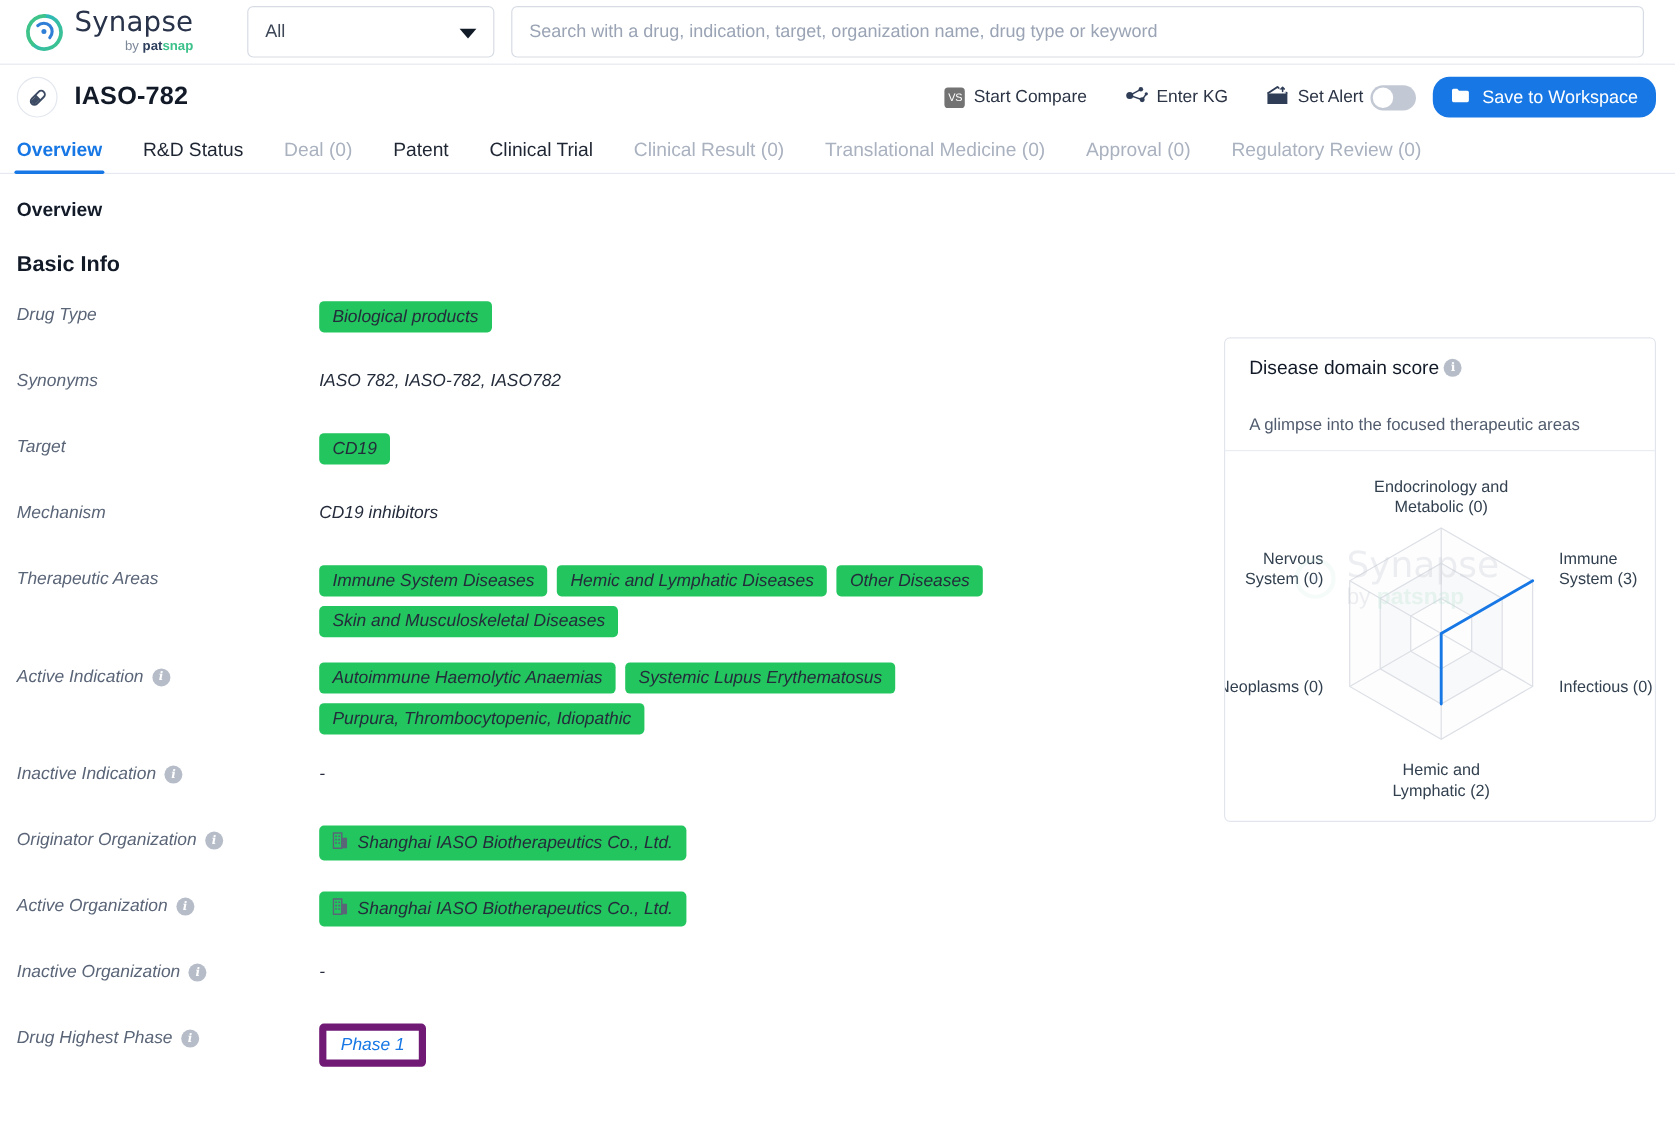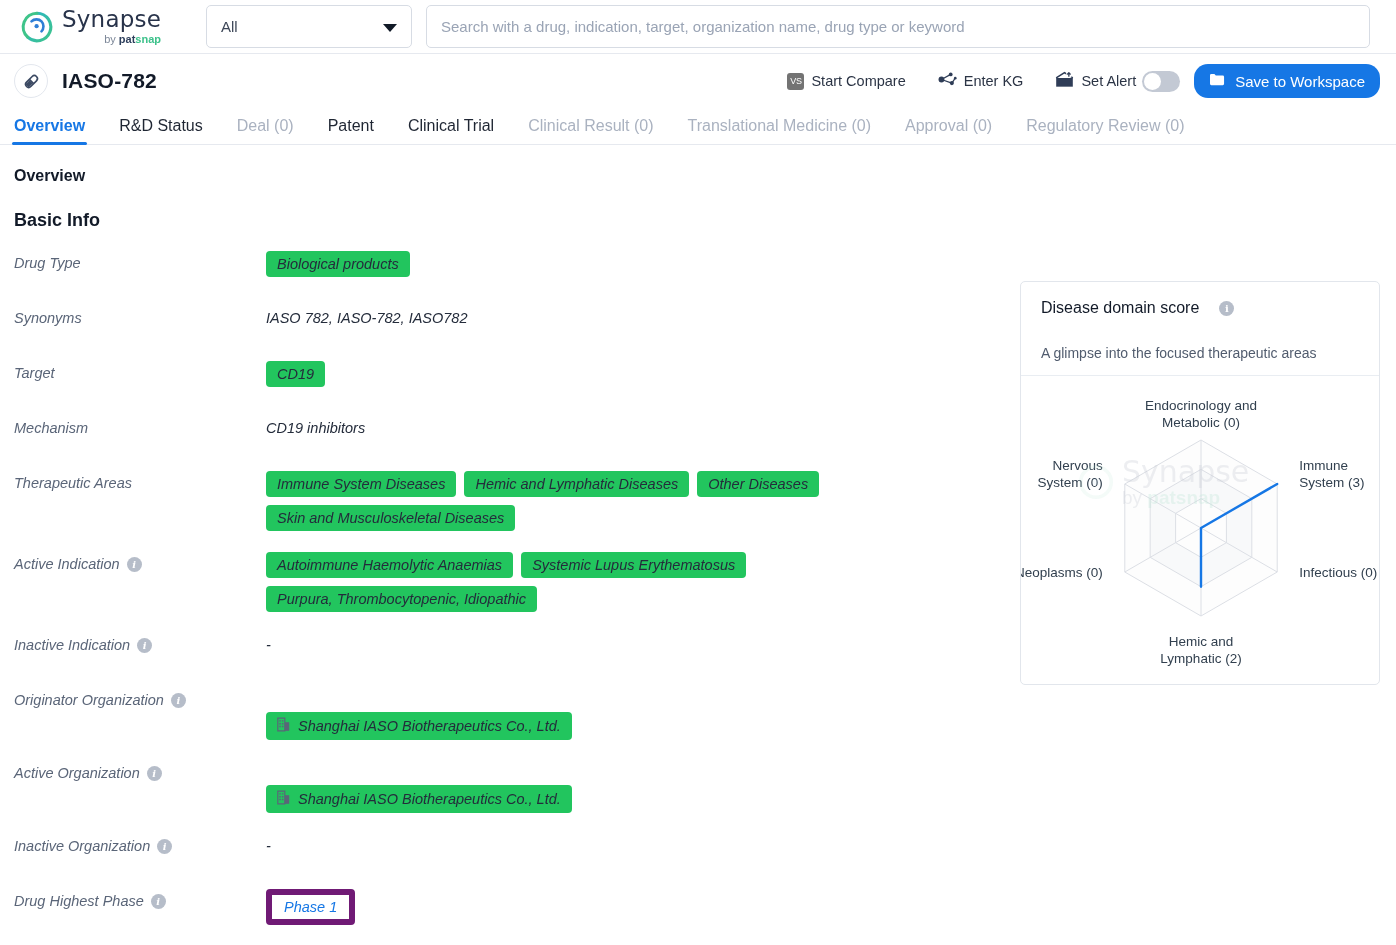--- a/index.html
+++ b/index.html
@@ -159,41 +159,41 @@
     flex: 0 0 15px;
     cursor: pointer;
   }
 
   .tag {
     background: #22c55e; border-radius: 4px;
     padding: 5px 11px;
     font-size: 14.5px; color: #242c3b;
     white-space: nowrap;
   }
-  .tag.org { display: inline-flex; align-items: center; gap: 8px; cursor: pointer; margin-top: 24px; }
+  .tag.org { display: inline-flex; align-items: center; gap: 8px; cursor: pointer; }
   .phase-badge {
     border: 6px solid #701a75; border-radius: 4px;
     color: #1677e5; background: #fff;
     padding: 4px 12px; font-size: 14.5px;
     cursor: pointer;
   }
   .dash { font-size: 14.5px; color: #242c3b; padding-top: 4px; }
 
   
   .radar-card {
     position: absolute;
     left: 1020px; top: 281px;
     width: 360px; height: 404px;
     border: 1px solid #e2e6ec; border-radius: 5px;
     background: #fff;
   }
   .radar-head { padding: 17px 20px 14px 20px; border-bottom: 1px solid #e9edf2; }
   .radar-title {
     font-size: 16px; color: #121a28;
-    display: flex; align-items: center; gap: 20px;
+    display: flex; align-items: flex-start; gap: 4px;
   }
   .radar-sub { font-size: 14px; color: #515c6e; margin-top: 28px; }
   .radar-body { position: relative; height: 300px; }
 
   
   .watermark {
     position: absolute; left: 55px; top: 78px;
     opacity: .32; pointer-events: none; user-select: none;
   }
   .wm-text { font-size: 30px; color: #c9cdd6; font-family: "DejaVu Sans", sans-serif; }

